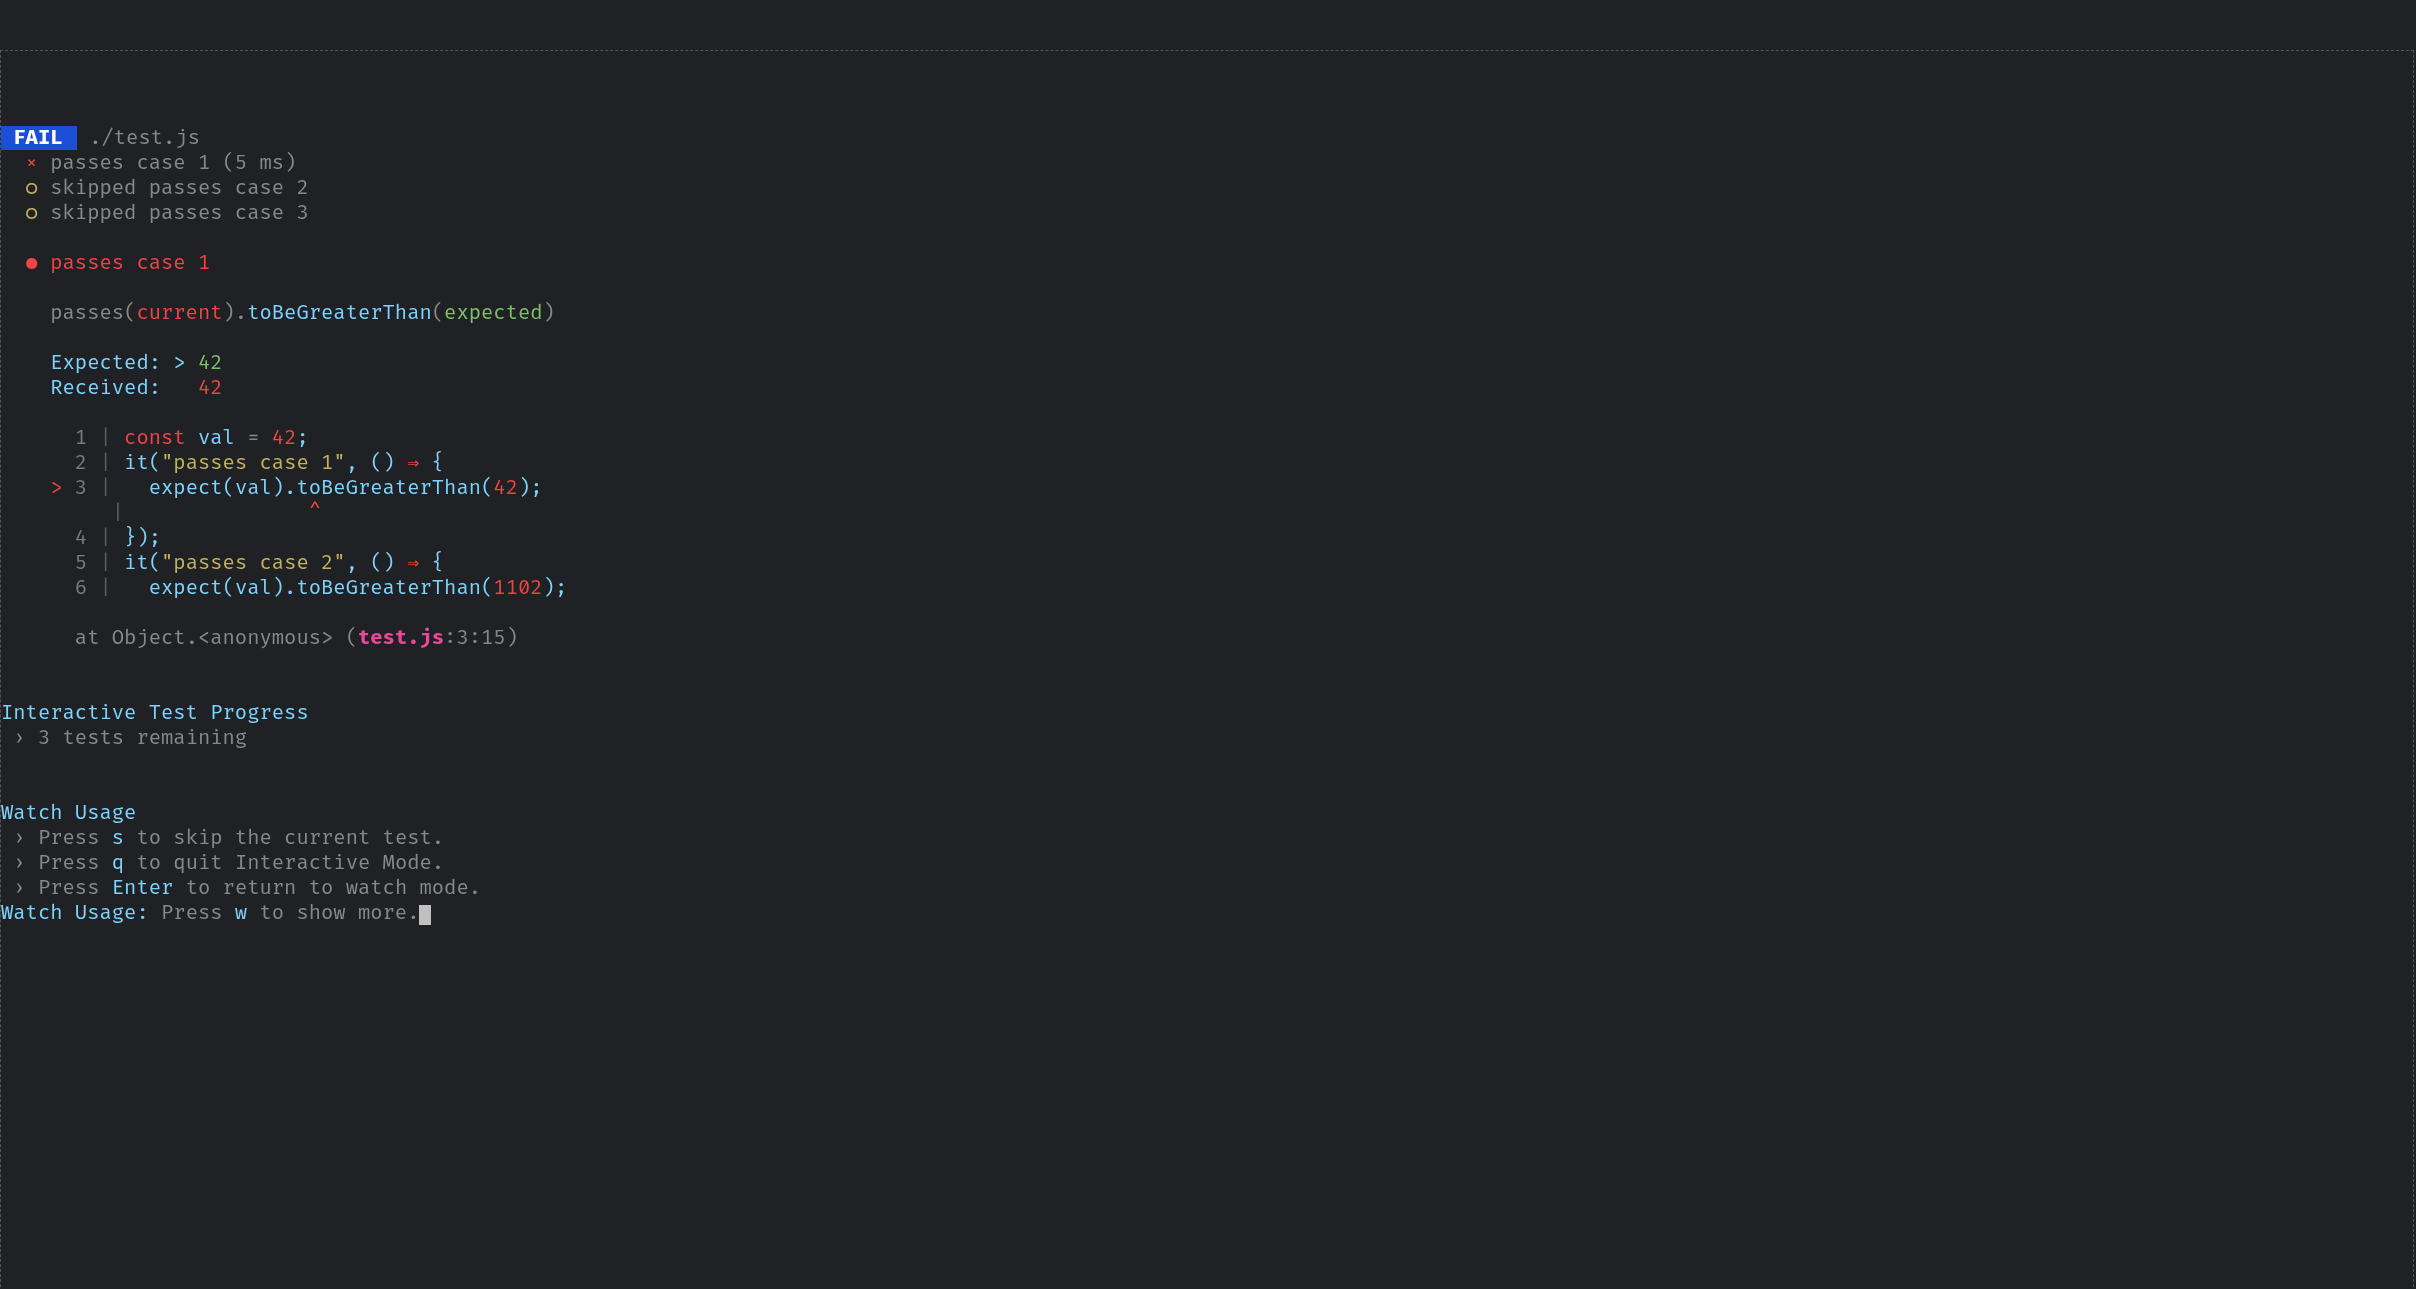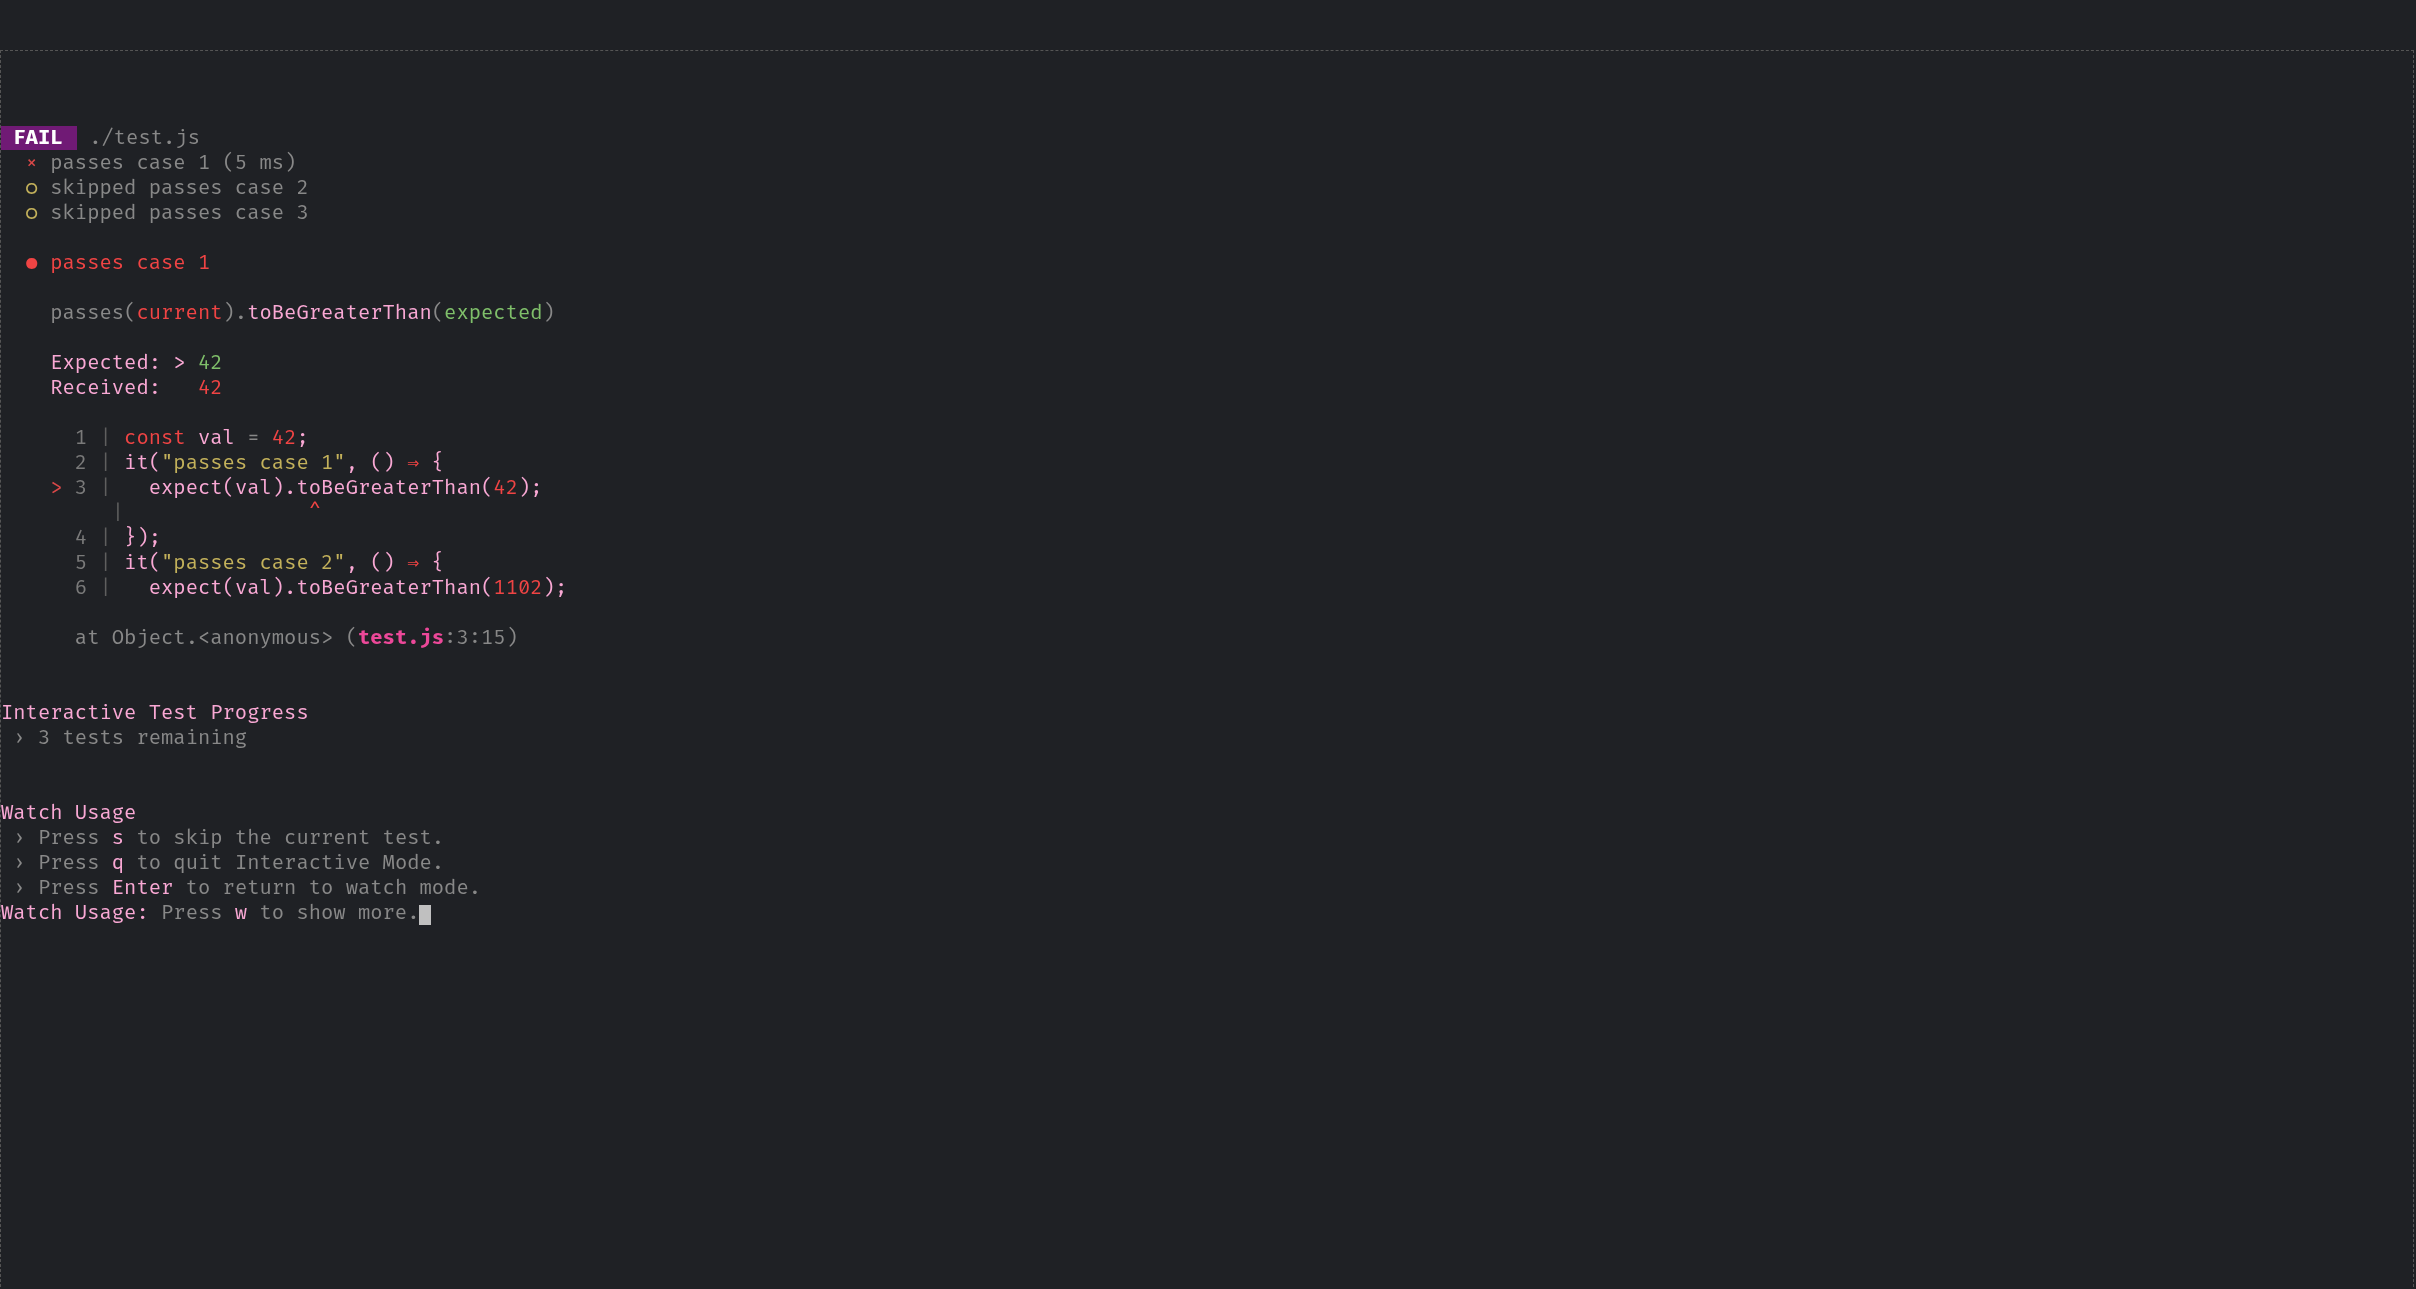--- a/index.html
+++ b/index.html
@@ -15,30 +15,30 @@
   .frame {
     border: 1px dashed #555;
     padding: 0;
     margin: 0;
     width: 2414px;
     height: 1287px;
     box-sizing: border-box;
     overflow: hidden;
   }
   .dim    { color: #888; text-align: center; }
-  .white  { color: #f9a8d4; }
+  .white  { color: #7dd3fc; }
   .red    { color: #d94848; }
   .brightred { color: #f04444; }
   .brightgreen { color: #7fbf6a; margin-top: 32px; }
   .yellow { color: #c3b15b; }
   .purple { color: #ef4444; }
   .cyan   { color: #ec4899; font-weight: bold; }
 
   .fail-badge {
-    background: #701a75;
+    background: #1d4ed8;
     color: #ffffff;
     font-weight: bold;
     padding: 0 2px 0 0;
   }
 
   .codegutter { color: #7a7a7a; }
   .codegutter-pipe { color: #5f5f5f; }
 
   .cursor {
     display:inline-block;

